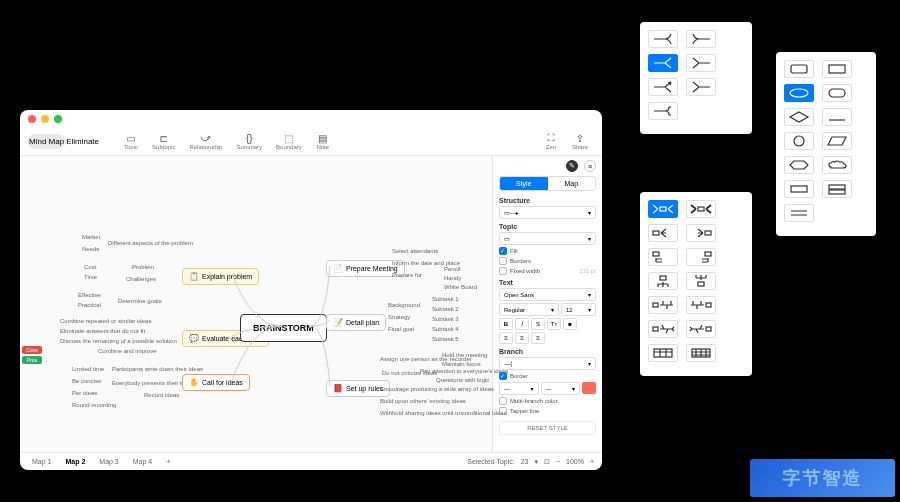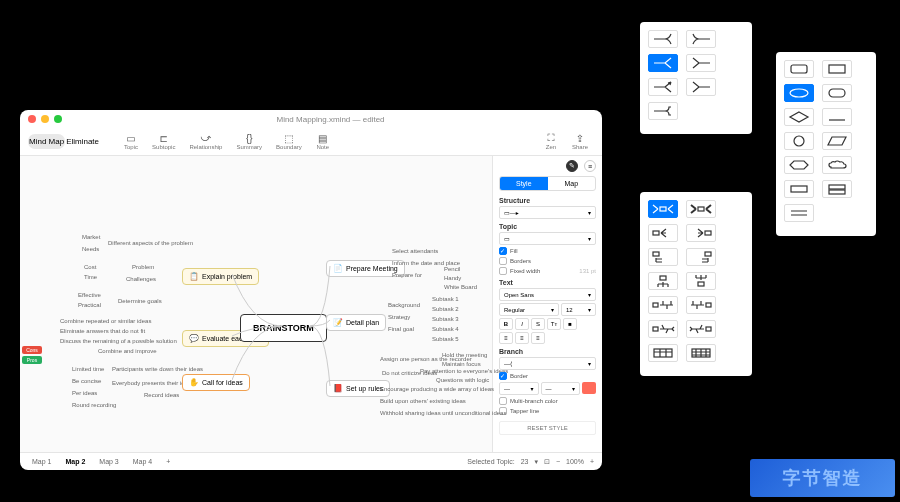--- a/index.html
+++ b/index.html
@@ -60,21 +60,20 @@
 svg.connector{position:absolute;pointer-events:none}
 </style>
 </head>
 <body>
 
 <div class="app">
   <div class="titlebar">
     <div class="light red"></div>
     <div class="light yel"></div>
     <div class="light grn"></div>
-    <div class="title">Mind Mapping.xmind — edited</div>
   </div>
   <div class="toolbar">
     <div class="modes">
       <div class="mode active">Mind Map</div>
       <div class="mode">Eliminate</div>
     </div>
     <div style="width:14px"></div>
     <div class="tool">
         <div class="tool-icon">▭</div>
         <div class="tool-label">Topic</div>

